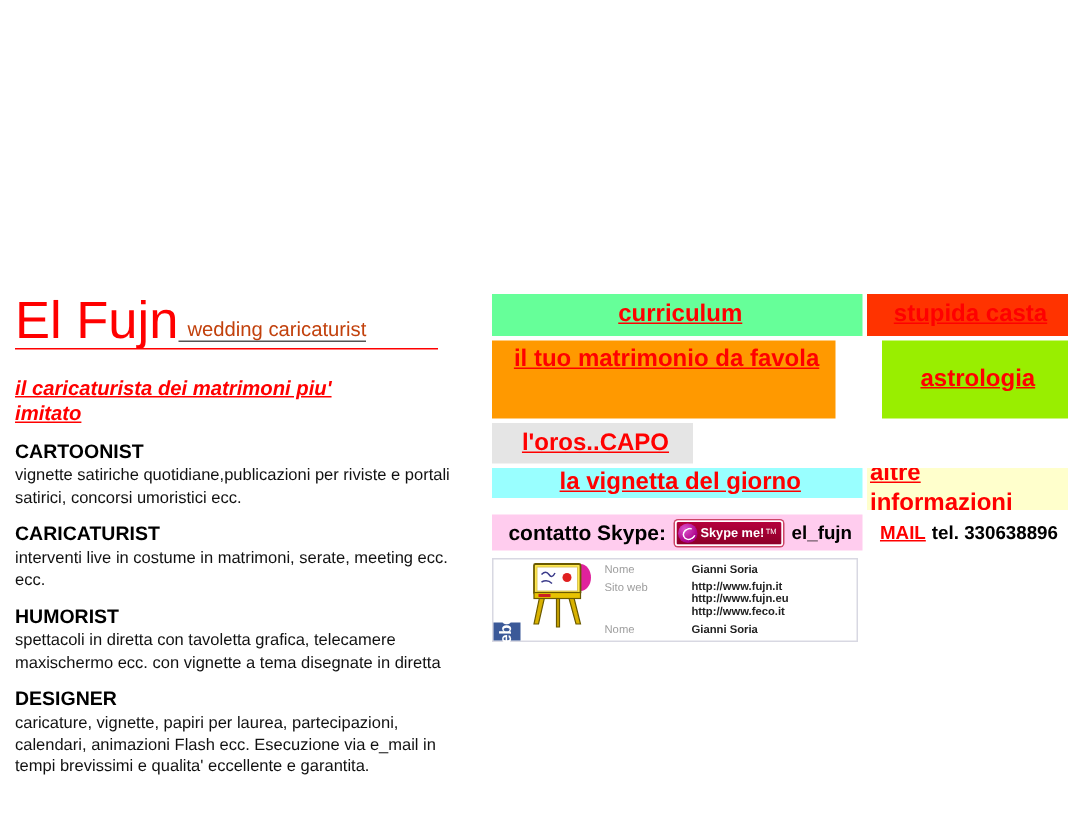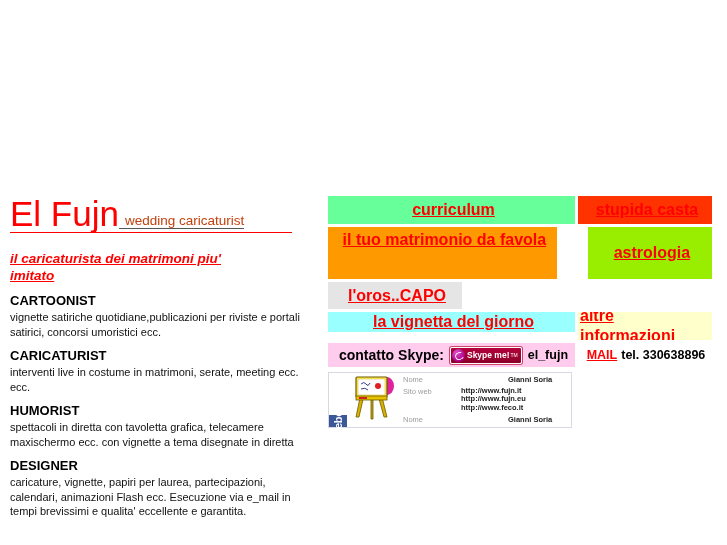--- a/index.html
+++ b/index.html
@@ -254,21 +254,20 @@
     line-height: 9px;
   }
   .fb-field-key {
     width: 58px;
     color: #9d9d9d;
     flex: 0 0 auto;
   }
   .fb-field-val {
     color: #222222;
     font-weight: bold;
-    margin-left: 47px;
   }
   .fb-urls { color: #222222; font-weight: bold; }
   .fb-urls div { line-height: 8.5px; }
   .fb-spacer { height: 3px; }
 </style>
 </head>
 <body>
 
 <div id="left-column">
 

